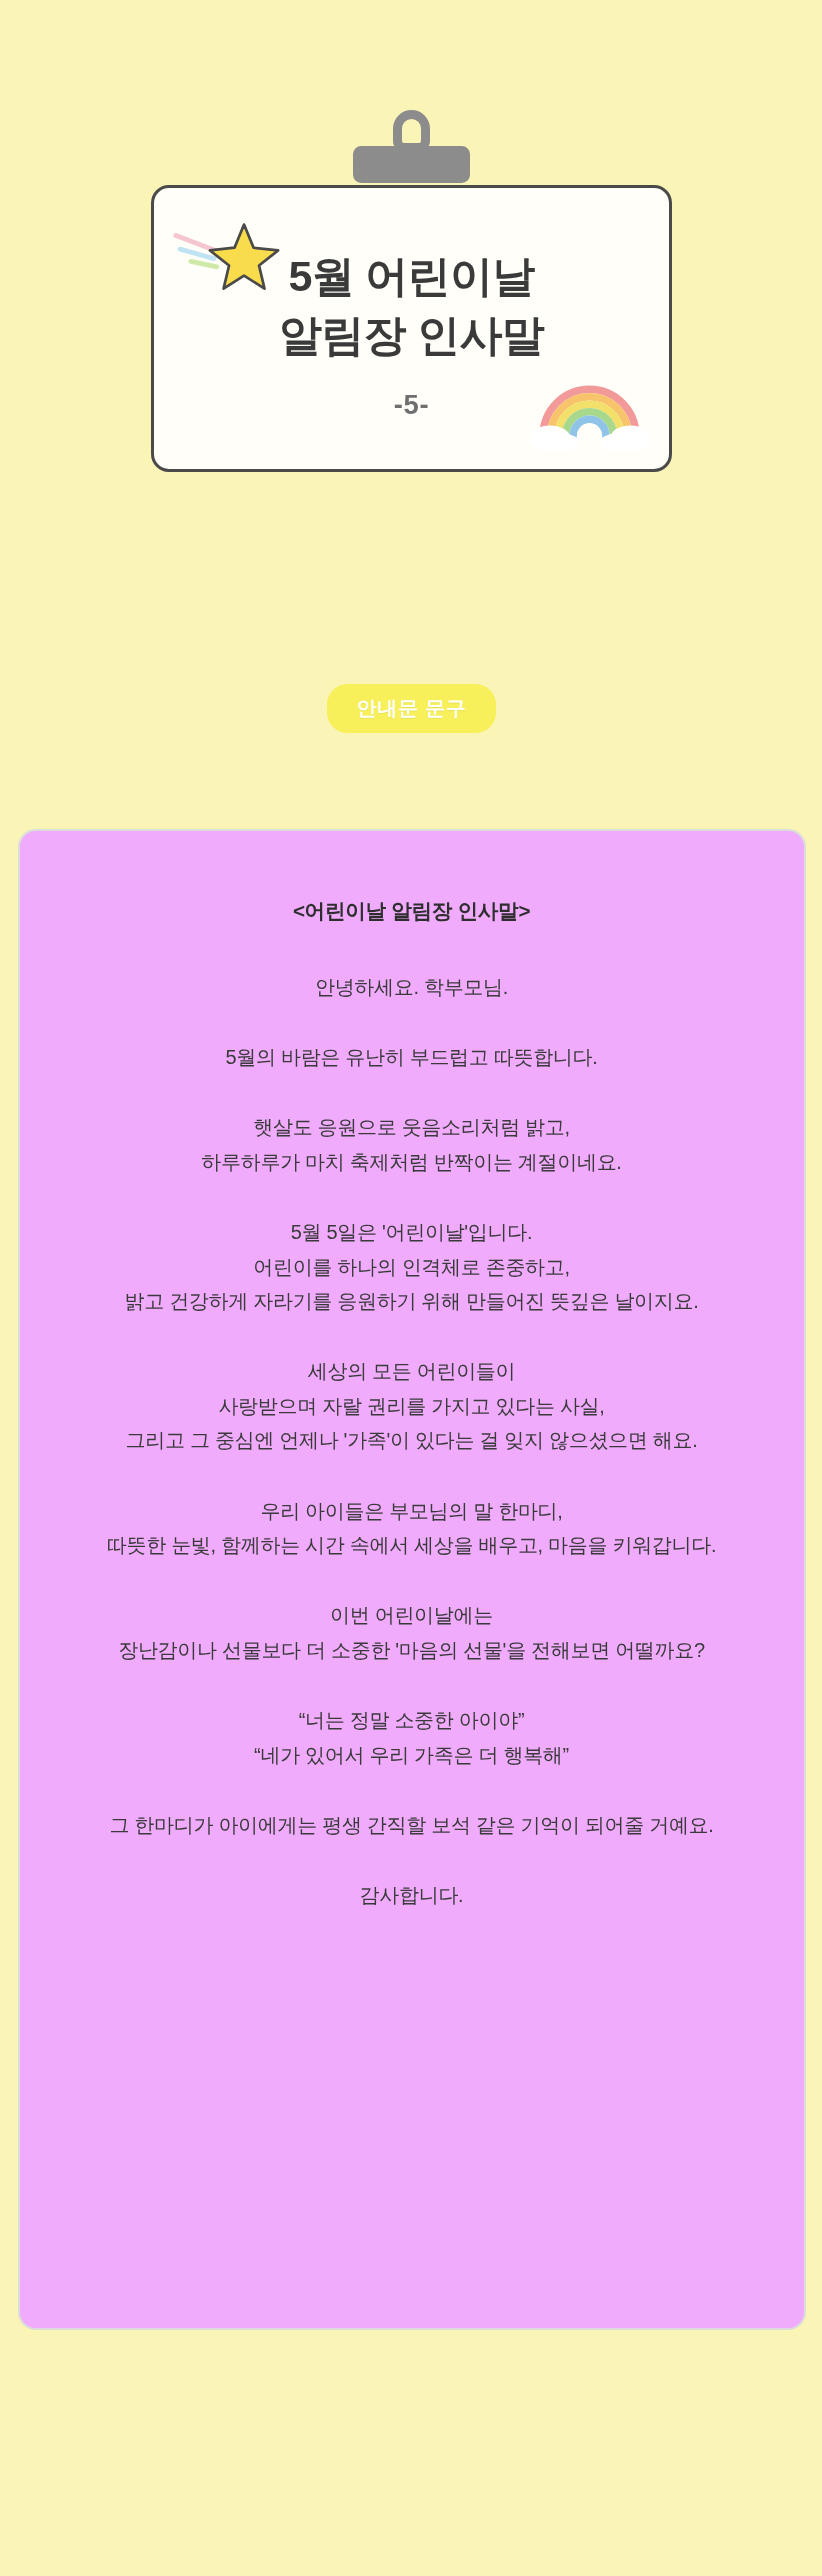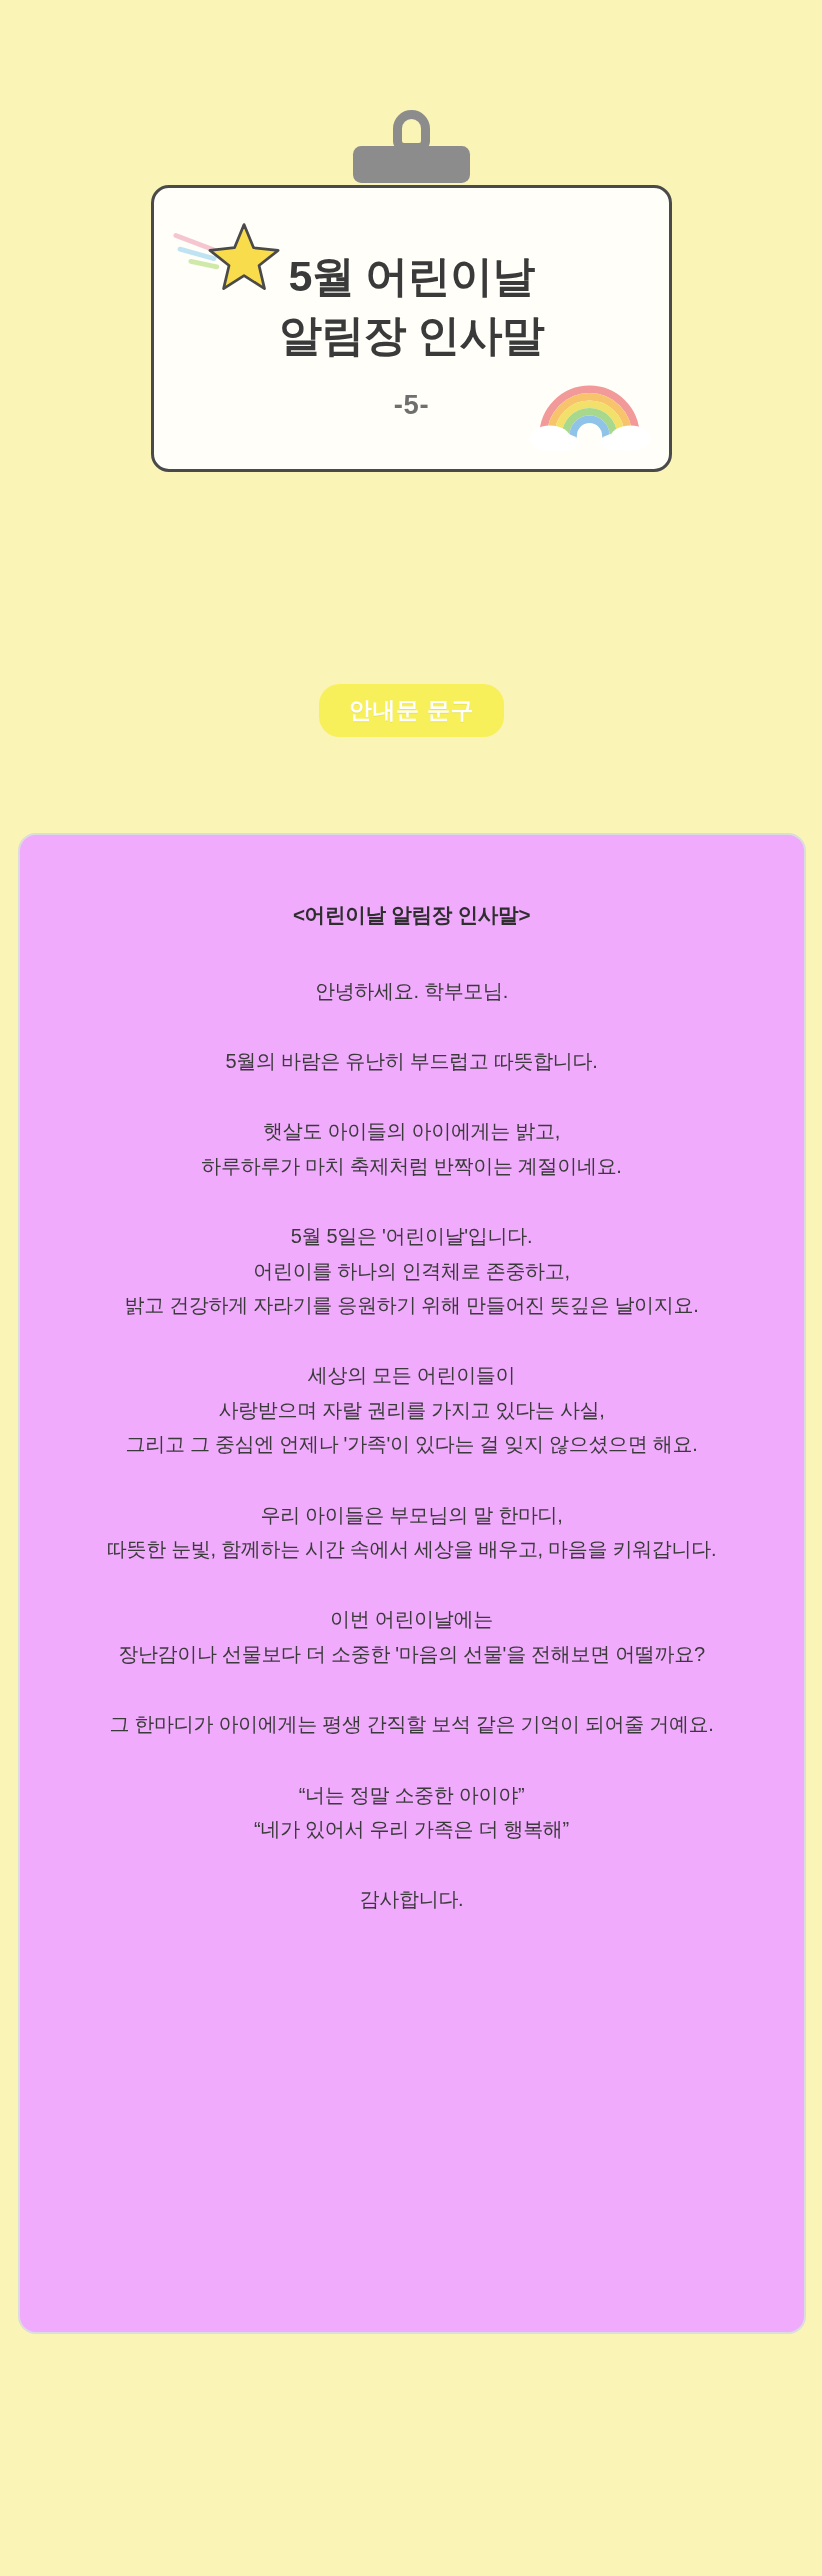--- a/index.html
+++ b/index.html
@@ -108,21 +108,21 @@
     width: 123px;
     height: 75px;
     z-index: 3;
   }
 
   
   .pill {
     margin-top: 212px;
     background: #F7F05A;
     color: #FFFFFF;
-    font-size: 23px;
+    font-size: 20px;
     font-weight: bold;
     padding: 11px 30px;
     border-radius: 20.6px;
     letter-spacing: 0.7px;
     text-shadow: 0 1.4px 0 rgba(0,0,0,0.06);
   }
 
   
   .body-card {
     margin-top: 96px;
@@ -206,21 +206,21 @@
   <div class="body-card">
     <div class="doc-title">&lt;어린이날 알림장 인사말&gt;</div>
     <div id="paragraphs">
         <div class="para">
           <span class="line">안녕하세요. 학부모님.</span>
         </div>
         <div class="para">
           <span class="line">5월의 바람은 유난히 부드럽고 따뜻합니다.</span>
         </div>
         <div class="para">
-          <span class="line">햇살도 아이들의 아이에게는 밝고,</span>
+          <span class="line">햇살도 응원으로 웃음소리처럼 밝고,</span>
           <span class="line">하루하루가 마치 축제처럼 반짝이는 계절이네요.</span>
         </div>
         <div class="para">
           <span class="line">5월 5일은 '어린이날'입니다.</span>
           <span class="line">어린이를 하나의 인격체로 존중하고,</span>
           <span class="line">밝고 건강하게 자라기를 응원하기 위해 만들어진 뜻깊은 날이지요.</span>
         </div>
         <div class="para">
           <span class="line">세상의 모든 어린이들이</span>
           <span class="line">사랑받으며 자랄 권리를 가지고 있다는 사실,</span>
@@ -228,26 +228,26 @@
         </div>
         <div class="para">
           <span class="line">우리 아이들은 부모님의 말 한마디,</span>
           <span class="line">따뜻한 눈빛, 함께하는 시간 속에서 세상을 배우고, 마음을 키워갑니다.</span>
         </div>
         <div class="para">
           <span class="line">이번 어린이날에는</span>
           <span class="line">장난감이나 선물보다 더 소중한 '마음의 선물'을 전해보면 어떨까요?</span>
         </div>
         <div class="para">
-          <span class="line">그 한마디가 아이에게는 평생 간직할 보석 같은 기억이 되어줄 거예요.</span>
-        </div>
-        <div class="para">
           <span class="line">“너는 정말 소중한 아이야”</span>
           <span class="line">“네가 있어서 우리 가족은 더 행복해”</span>
         </div>
         <div class="para">
+          <span class="line">그 한마디가 아이에게는 평생 간직할 보석 같은 기억이 되어줄 거예요.</span>
+        </div>
+        <div class="para">
           <span class="line">감사합니다.</span>
         </div>
       </div>
   </div>
 
 </div>
 
 
 </body></html>

